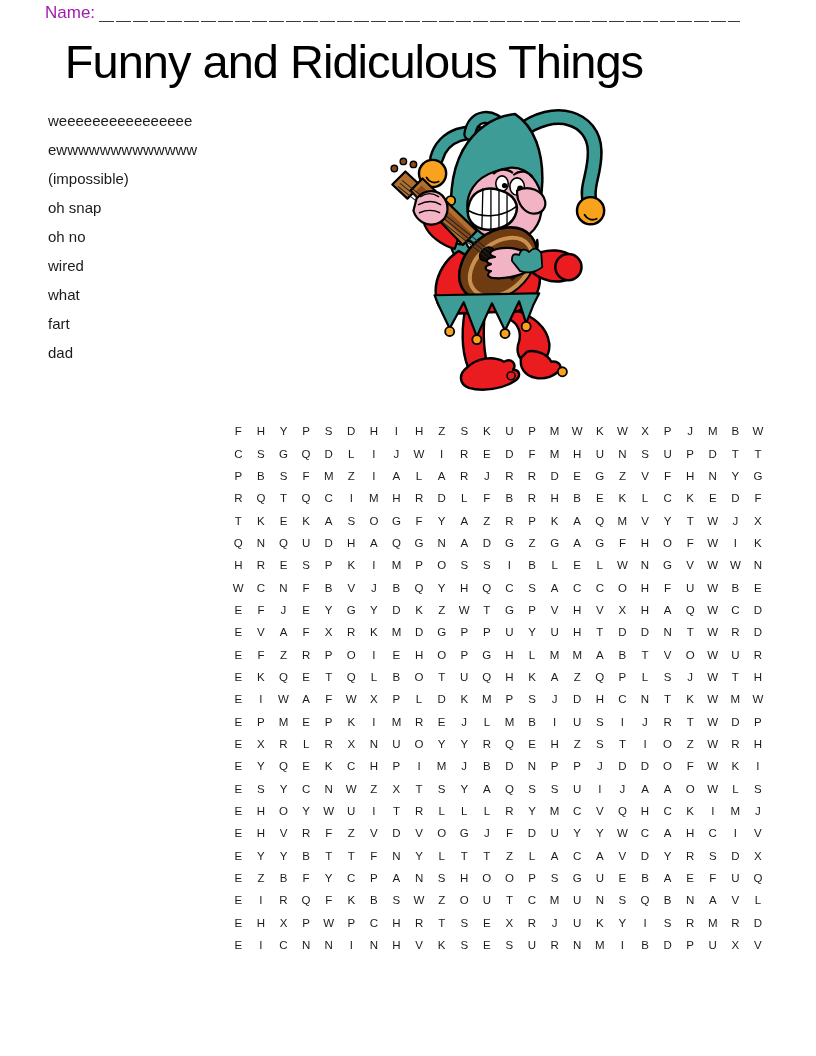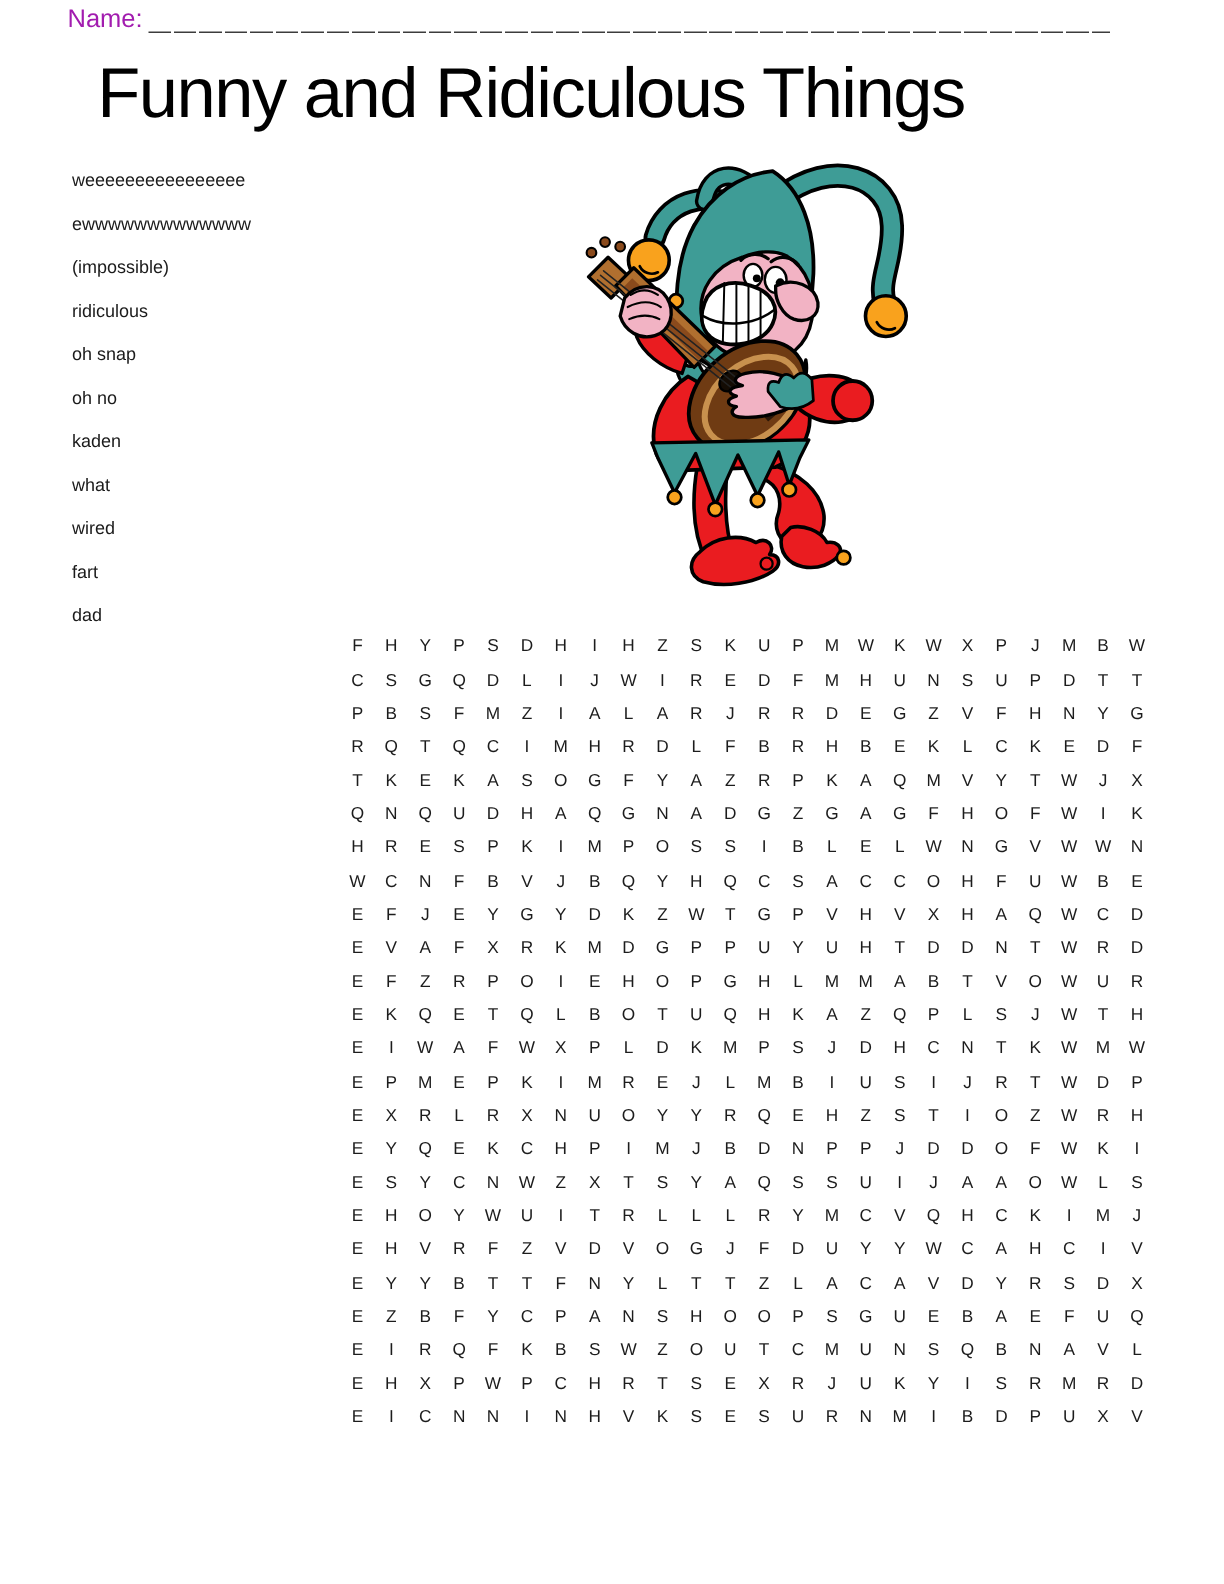--- a/index.html
+++ b/index.html
@@ -15,21 +15,21 @@
   .name-label{position:absolute;left:45px;top:3px;font-size:17px;color:#a21caf;}
   .name-line{
     position:absolute;left:99px;top:1px;width:641px;height:21px;
     background:repeating-linear-gradient(90deg,#3c3c3c 0 15px,rgba(0,0,0,0) 15px 17px) left bottom/100% 1.5px no-repeat;
   }
   .page-title{
     position:absolute;left:0;top:33px;width:708px;text-align:center;
     font-size:47px;line-height:1.25;letter-spacing:-1px;color:#000;font-weight:400;
   }
   .word-list{position:absolute;left:48px;top:106px;width:180px;}
-  .word{height:29px;line-height:29px;font-size:12px;color:#1b1b1b;}
+  .word{height:29px;line-height:29px;font-size:15px;color:#1b1b1b;}
   .jester{position:absolute;left:370px;top:98px;width:262px;height:312px;}
   .letter-grid{
     position:absolute;left:227px;top:420px;display:grid;
     grid-auto-rows:22.35px;
   }
   .cell{
     display:flex;align-items:center;justify-content:center;
     font-size:11.5px;color:#1c1c1c;
   }
 </style>
@@ -38,26 +38,24 @@
 
 <span class="name-label">Name:</span>
 <div class="name-line"></div>
 
 <h1 class="page-title">Funny and Ridiculous Things</h1>
 
 <div class="word-list">
     <div class="word">weeeeeeeeeeeeeeee</div>
     <div class="word">ewwwwwwwwwwwww</div>
     <div class="word">(impossible)</div>
-    <div class="word">ridiculous</div>
     <div class="word">oh snap</div>
     <div class="word">oh no</div>
-    <div class="word">kaden</div>
+    <div class="word">wired</div>
     <div class="word">what</div>
-    <div class="word">wired</div>
     <div class="word">fart</div>
     <div class="word">dad</div>
   </div>
 
 <svg class="jester" viewBox="0 0 260 310" xmlns="http://www.w3.org/2000/svg">
   <g stroke-linecap="round" stroke-linejoin="round">
 
     <g>
       <path d="M148,34 C184,6 222,20 223,52 C224,74 214,88 218,102" fill="none" stroke="#000" stroke-width="16"></path>
       <path d="M148,34 C184,6 222,20 223,52 C224,74 214,88 218,102" fill="none" stroke="var(--hood)" stroke-width="11"></path>

